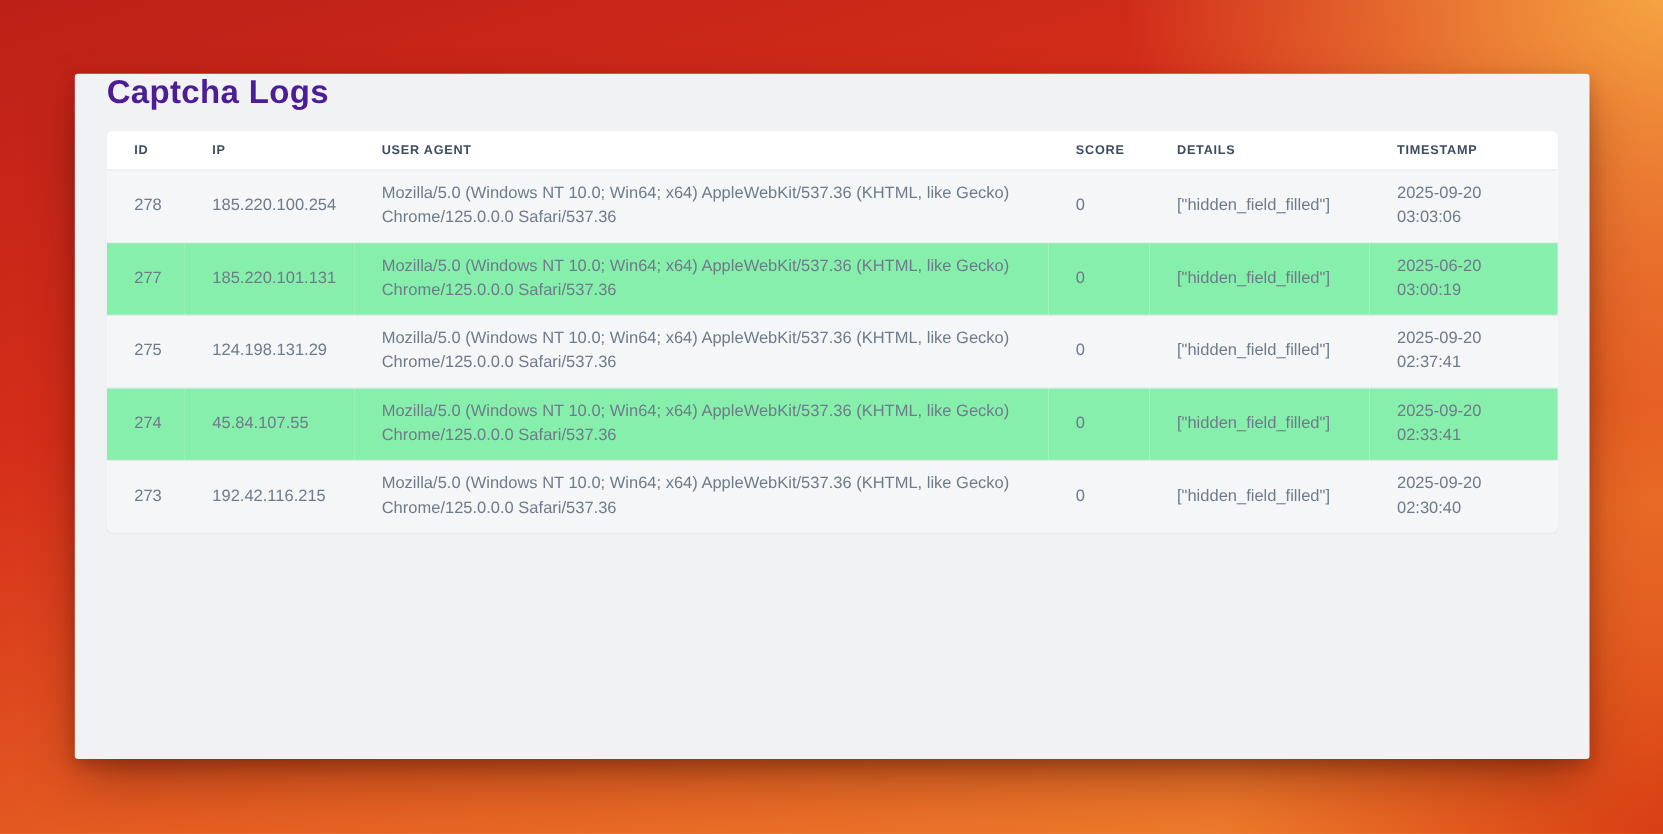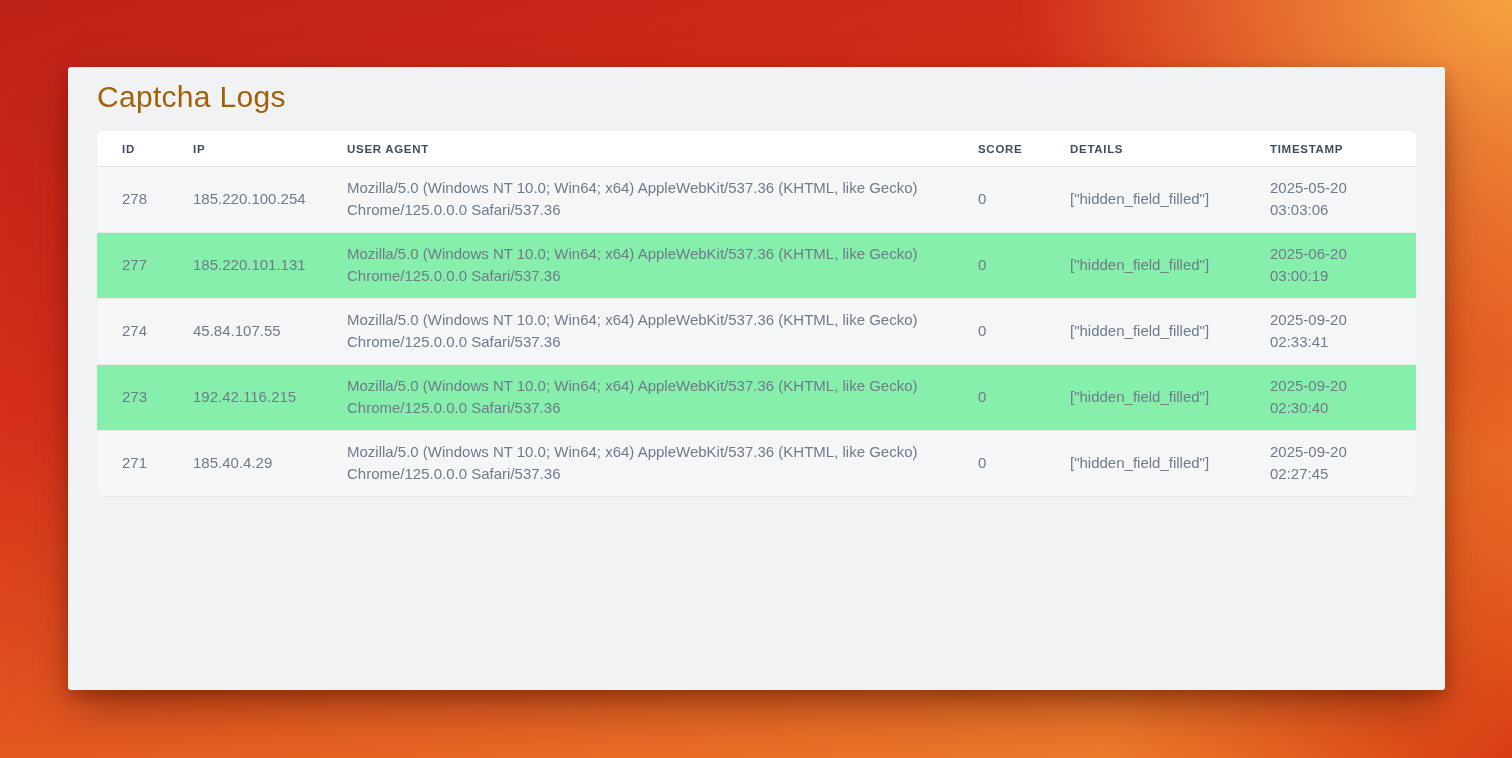--- a/index.html
+++ b/index.html
@@ -17,25 +17,24 @@
     position: absolute;
     left: 68px; top: 67px;
     width: 1377px; height: 623px;
     background: #f1f2f3;
     border-radius: 3px;
     box-shadow: 0 22px 45px -8px rgba(70,15,0,0.5), 0 6px 14px rgba(70,15,0,0.25);
     padding: 0 29px;
     overflow: hidden;
   }
   .page-title {
-    margin-top: 12px;
     font-size: 30px;
     line-height: 36px;
-    font-weight: 400;
-    color: #a16207;
+    font-weight: 700;
+    color: #4c1d95;
     letter-spacing: 0.3px;
   }
   .table-wrap {
     margin-top: 16px;
     background: #ffffff;
     border-radius: 6px;
     overflow: hidden;
     box-shadow: 0 1px 2px rgba(0,0,0,0.04);
   }
   table {
@@ -98,50 +97,50 @@
           <th class="col-timestamp">TIMESTAMP</th>
         </tr>
       </thead>
       <tbody id="tbody">
           <tr>
             <td class="col-id">278</td>
             <td class="col-ip">185.220.100.254</td>
             <td class="col-user-agent">Mozilla/5.0 (Windows NT 10.0; Win64; x64) AppleWebKit/537.36 (KHTML, like Gecko) Chrome/125.0.0.0 Safari/537.36</td>
             <td class="col-score">0</td>
             <td class="col-details">["hidden_field_filled"]</td>
-            <td class="col-timestamp">2025-05-20 03:03:06</td>
+            <td class="col-timestamp">2025-09-20 03:03:06</td>
           </tr>
           <tr>
             <td class="col-id">277</td>
             <td class="col-ip">185.220.101.131</td>
             <td class="col-user-agent">Mozilla/5.0 (Windows NT 10.0; Win64; x64) AppleWebKit/537.36 (KHTML, like Gecko) Chrome/125.0.0.0 Safari/537.36</td>
             <td class="col-score">0</td>
             <td class="col-details">["hidden_field_filled"]</td>
             <td class="col-timestamp">2025-06-20 03:00:19</td>
+          </tr>
+          <tr>
+            <td class="col-id">275</td>
+            <td class="col-ip">124.198.131.29</td>
+            <td class="col-user-agent">Mozilla/5.0 (Windows NT 10.0; Win64; x64) AppleWebKit/537.36 (KHTML, like Gecko) Chrome/125.0.0.0 Safari/537.36</td>
+            <td class="col-score">0</td>
+            <td class="col-details">["hidden_field_filled"]</td>
+            <td class="col-timestamp">2025-09-20 02:37:41</td>
           </tr>
           <tr>
             <td class="col-id">274</td>
             <td class="col-ip">45.84.107.55</td>
             <td class="col-user-agent">Mozilla/5.0 (Windows NT 10.0; Win64; x64) AppleWebKit/537.36 (KHTML, like Gecko) Chrome/125.0.0.0 Safari/537.36</td>
             <td class="col-score">0</td>
             <td class="col-details">["hidden_field_filled"]</td>
             <td class="col-timestamp">2025-09-20 02:33:41</td>
           </tr>
           <tr>
             <td class="col-id">273</td>
             <td class="col-ip">192.42.116.215</td>
             <td class="col-user-agent">Mozilla/5.0 (Windows NT 10.0; Win64; x64) AppleWebKit/537.36 (KHTML, like Gecko) Chrome/125.0.0.0 Safari/537.36</td>
             <td class="col-score">0</td>
             <td class="col-details">["hidden_field_filled"]</td>
             <td class="col-timestamp">2025-09-20 02:30:40</td>
           </tr>
-          <tr>
-            <td class="col-id">271</td>
-            <td class="col-ip">185.40.4.29</td>
-            <td class="col-user-agent">Mozilla/5.0 (Windows NT 10.0; Win64; x64) AppleWebKit/537.36 (KHTML, like Gecko) Chrome/125.0.0.0 Safari/537.36</td>
-            <td class="col-score">0</td>
-            <td class="col-details">["hidden_field_filled"]</td>
-            <td class="col-timestamp">2025-09-20 02:27:45</td>
-          </tr>
         </tbody>
     </table>
   </div>
 </div>
 
 </body></html>

